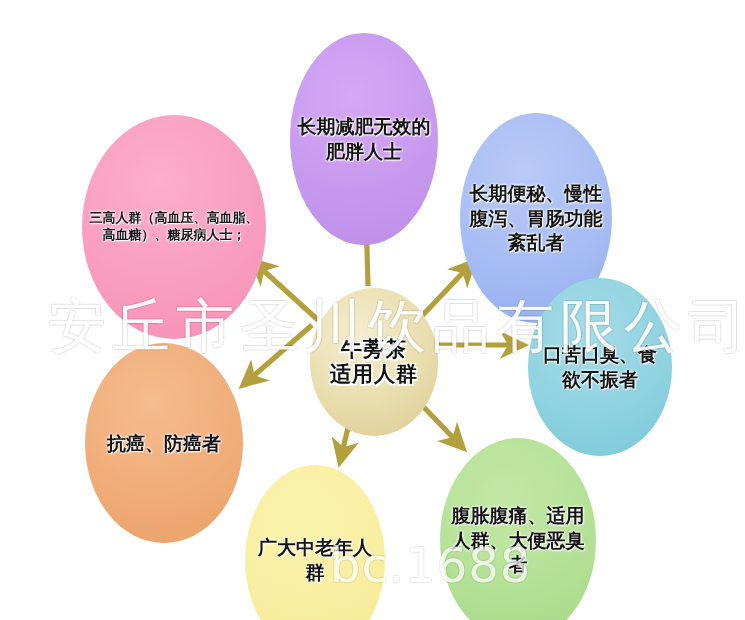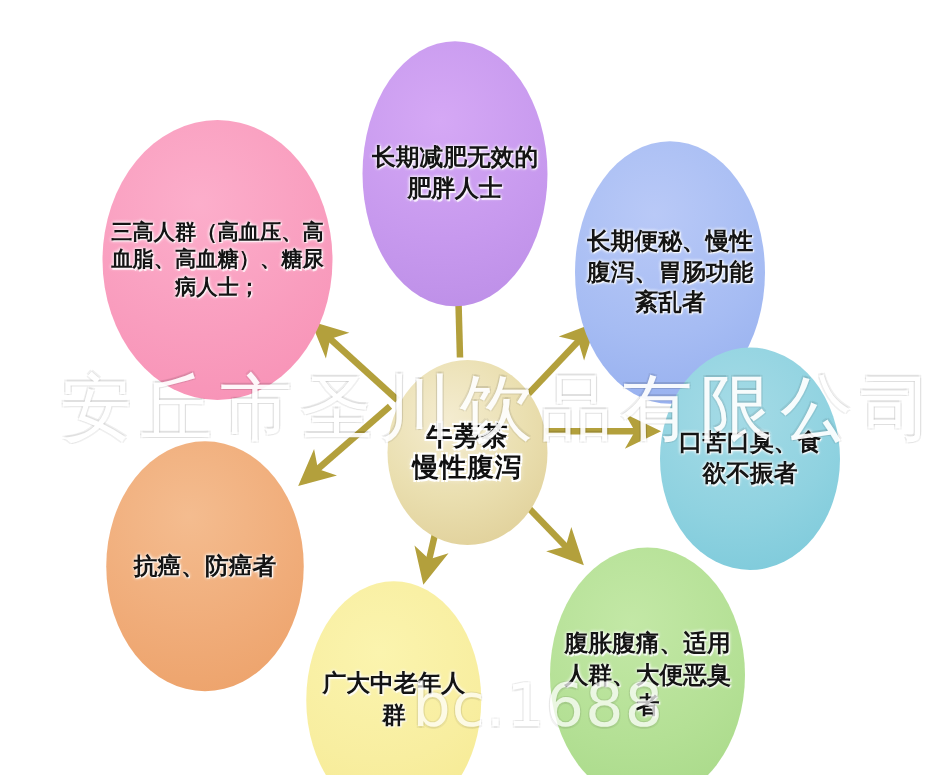--- a/index.html
+++ b/index.html
@@ -107,23 +107,23 @@
 
   
   #node-purple {
     width: 148px; height: 212px;
     left: 290px;  top: 33px;
     background: radial-gradient(circle at 42% 30%, #d5a8f5 0%, #c799ee 55%, #bb8de6 100%);
     font-size: 19px;
   }
   #node-pink {
     width: 184px; height: 224px;
-    left: 82px;   top: 96px;
+    left: 82px;   top: 115px;
     background: radial-gradient(circle at 42% 30%, #fcaecb 0%, #f99dbe 55%, #f78fb4 100%);
-    font-size: 17px;
+    font-size: 13px;
   }
   #node-blue {
     width: 152px; height: 210px;
     left: 460px;  top: 113px;
     background: radial-gradient(circle at 42% 28%, #b9c9f7 0%, #a6bcf3 55%, #93adee 100%);
     font-size: 19px;
   }
   #node-cyan {
     width: 144px; height: 178px;
     left: 528px;  top: 278px;
@@ -138,21 +138,21 @@
     font-size: 19px;
   }
   #node-yellow {
     width: 140px; height: 190px;
     left: 245px;  top: 465px;
     background: radial-gradient(circle at 42% 30%, #fbf4ae 0%, #f8eea0 55%, #f5e98f 100%);
     font-size: 19px;
   }
   #node-orange {
     width: 158px; height: 200px;
-    left: 85px;   top: 353px;
+    left: 85px;   top: 343px;
     background: radial-gradient(circle at 42% 30%, #f4bc8f 0%, #f0ac79 55%, #eca067 100%);
     font-size: 19px;
   }
 </style>
 </head>
 <body>
 
 <div id="stage">
 
   <div class="wm" id="wm-company">安丘市圣川饮品有限公司</div>
@@ -204,18 +204,18 @@
 
   <div class="bubble" id="node-yellow">
     <span class="label">广大中老年人群</span>
   </div>
 
   <div class="bubble" id="node-orange">
     <span class="label">抗癌、防癌者</span>
   </div>
 
   <div class="bubble" id="node-center">
-    <span class="label"><span>牛蒡茶</span><br><span>慢性腹泻</span></span>
+    <span class="label"><span>牛蒡茶</span><br><span>适用人群</span></span>
   </div>
 
   <div class="wm" id="wm-site">bc.1688</div>
 
 </div>
 
 </body></html>

